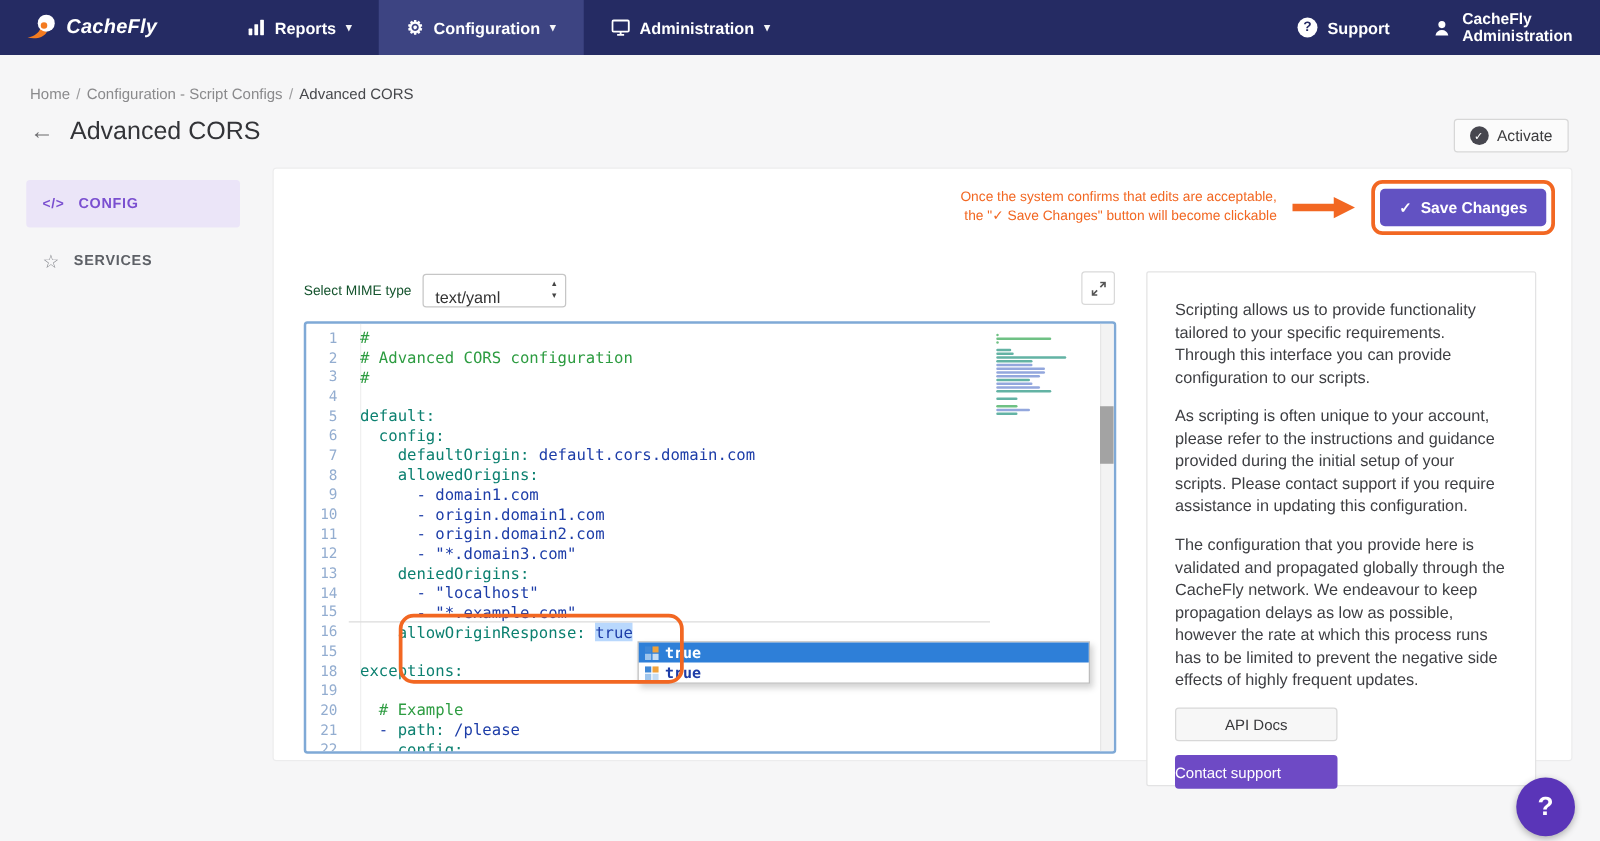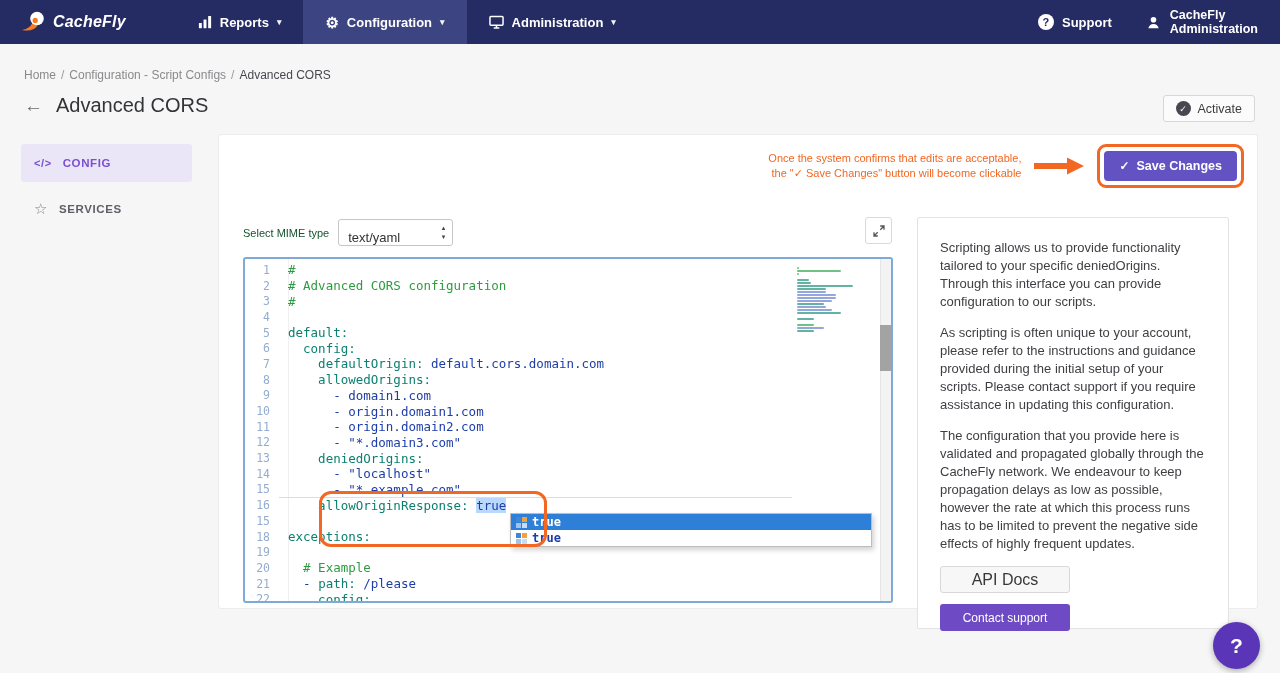--- a/index.html
+++ b/index.html
@@ -69,22 +69,22 @@
   .sb-thumb{position:absolute;right:0;top:66px;width:11px;height:46px;background:#a3a3a3;cursor:grab}
   .hint-box{position:absolute;left:265px;top:254px;width:362px;background:#fff;border:1px solid #bdbdbd;box-shadow:2px 3px 5px rgba(0,0,0,.18)}
   .hint-row{height:16px;display:flex;align-items:center;gap:5px;padding:0 5px;font-family:"DejaVu Sans Mono",monospace;font-size:12px;font-weight:bold;color:#1d3da8;cursor:pointer}
   .hint-row.active{background:#2e7fd8;color:#fff}
   .hint-icon{flex:none;width:11px;height:11px;display:flex}
   .cm-ring{position:absolute;left:74px;top:232px;width:228px;height:56px;border:3px solid #f26722;border-radius:12px;pointer-events:none}
 
   
   .info-panel{position:absolute;left:698px;top:82px;width:312px;height:412px;background:#fff;border:1px solid #e3e3e4;border-radius:2px;padding:21px 22px}
   .info-panel p{font-size:13px;line-height:18px;color:#3e3f43;margin-bottom:13px}
-  .api-btn{width:130px;height:27px;margin-top:4px;background:#f7f7f7;border:1px solid #d8d8d8;border-radius:3px;font-size:16px;color:#38383b;display:flex;align-items:center;justify-content:center;cursor:pointer}
-  .contact-btn{width:130px;height:27px;margin-top:11px;background:#6e4ac5;border-radius:3px;font-size:12px;color:#fff;display:flex;align-items:center;justify-content:center;cursor:pointer}
+  .api-btn{width:130px;height:27px;margin-top:4px;background:#f7f7f7;border:1px solid #d8d8d8;border-radius:3px;font-size:12px;color:#38383b;display:flex;align-items:center;justify-content:center;cursor:pointer}
+  .contact-btn{width:130px;height:27px;margin-top:11px;background:#6e4ac5;border-radius:3px;font-size:12px;color:#fff;display:flex;align-items:center;justify-content:flex-start;cursor:pointer}
 
   .help-fab{position:absolute;left:1213px;top:622px;width:47px;height:47px;border-radius:50%;background:#5a35b8;color:#fff;font-size:21px;font-weight:bold;display:flex;align-items:center;justify-content:center;box-shadow:0 2px 6px rgba(0,0,0,.3);cursor:pointer;z-index:30}
 </style>
 </head>
 <body>
 
 <div class="topnav">
   <div class="logo">
     <span style="display:flex">
       <svg width="26" height="26" viewBox="0 0 26 26">
@@ -346,21 +346,21 @@
             </svg>
           </span>
           <span>true</span>
         </div>
       </div>
     <div class="cm-ring"></div>
   </div>
 
   <div class="info-panel">
     <div>
-        <p>Scripting allows us to provide functionality tailored to your specific deniedOrigins. Through this interface you can provide configuration to our scripts.</p>
+        <p>Scripting allows us to provide functionality tailored to your specific requirements. Through this interface you can provide configuration to our scripts.</p>
         <p>As scripting is often unique to your account, please refer to the instructions and guidance provided during the initial setup of your scripts. Please contact support if you require assistance in updating this configuration.</p>
         <p>The configuration that you provide here is validated and propagated globally through the CacheFly network. We endeavour to keep propagation delays as low as possible, however the rate at which this process runs has to be limited to prevent the negative side effects of highly frequent updates.</p>
       </div>
     <div class="api-btn">
       <span>API Docs</span>
     </div>
     <div class="contact-btn">
       <span>Contact support</span>
     </div>
   </div>

